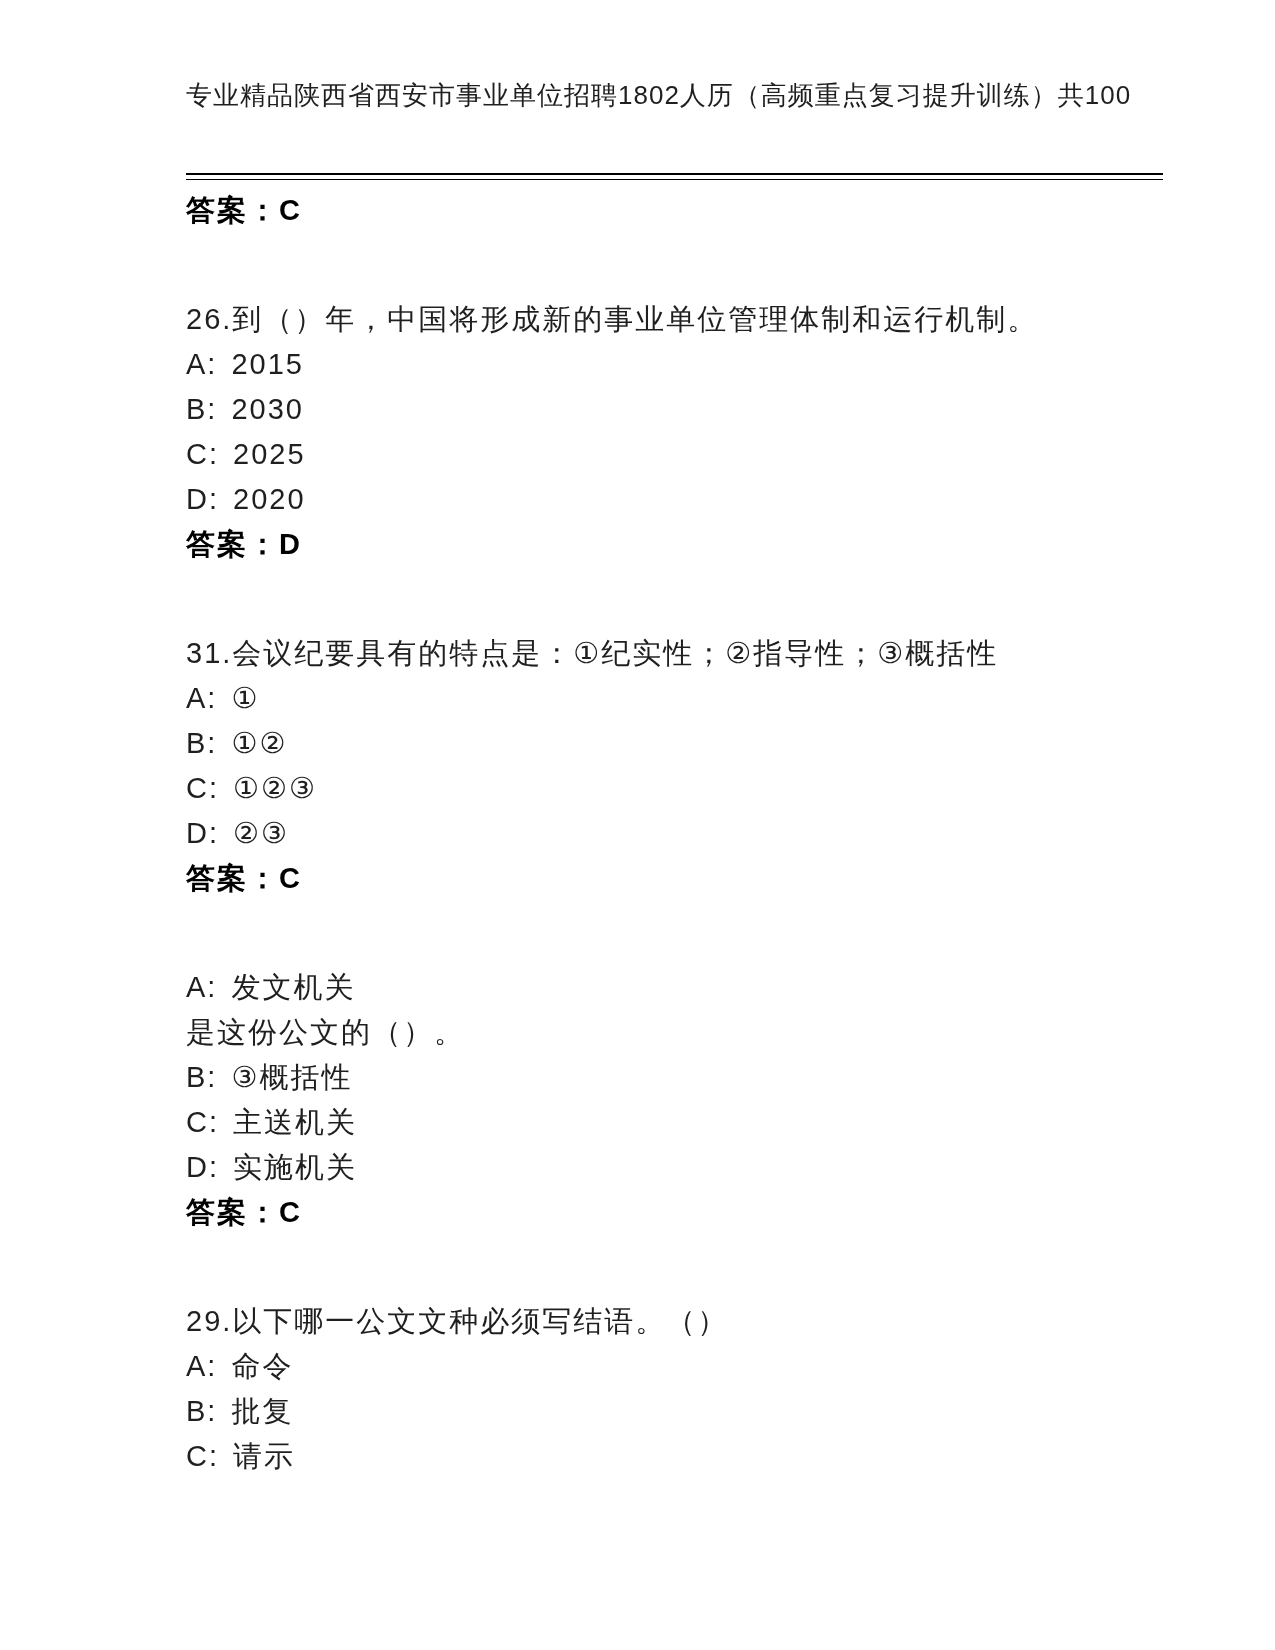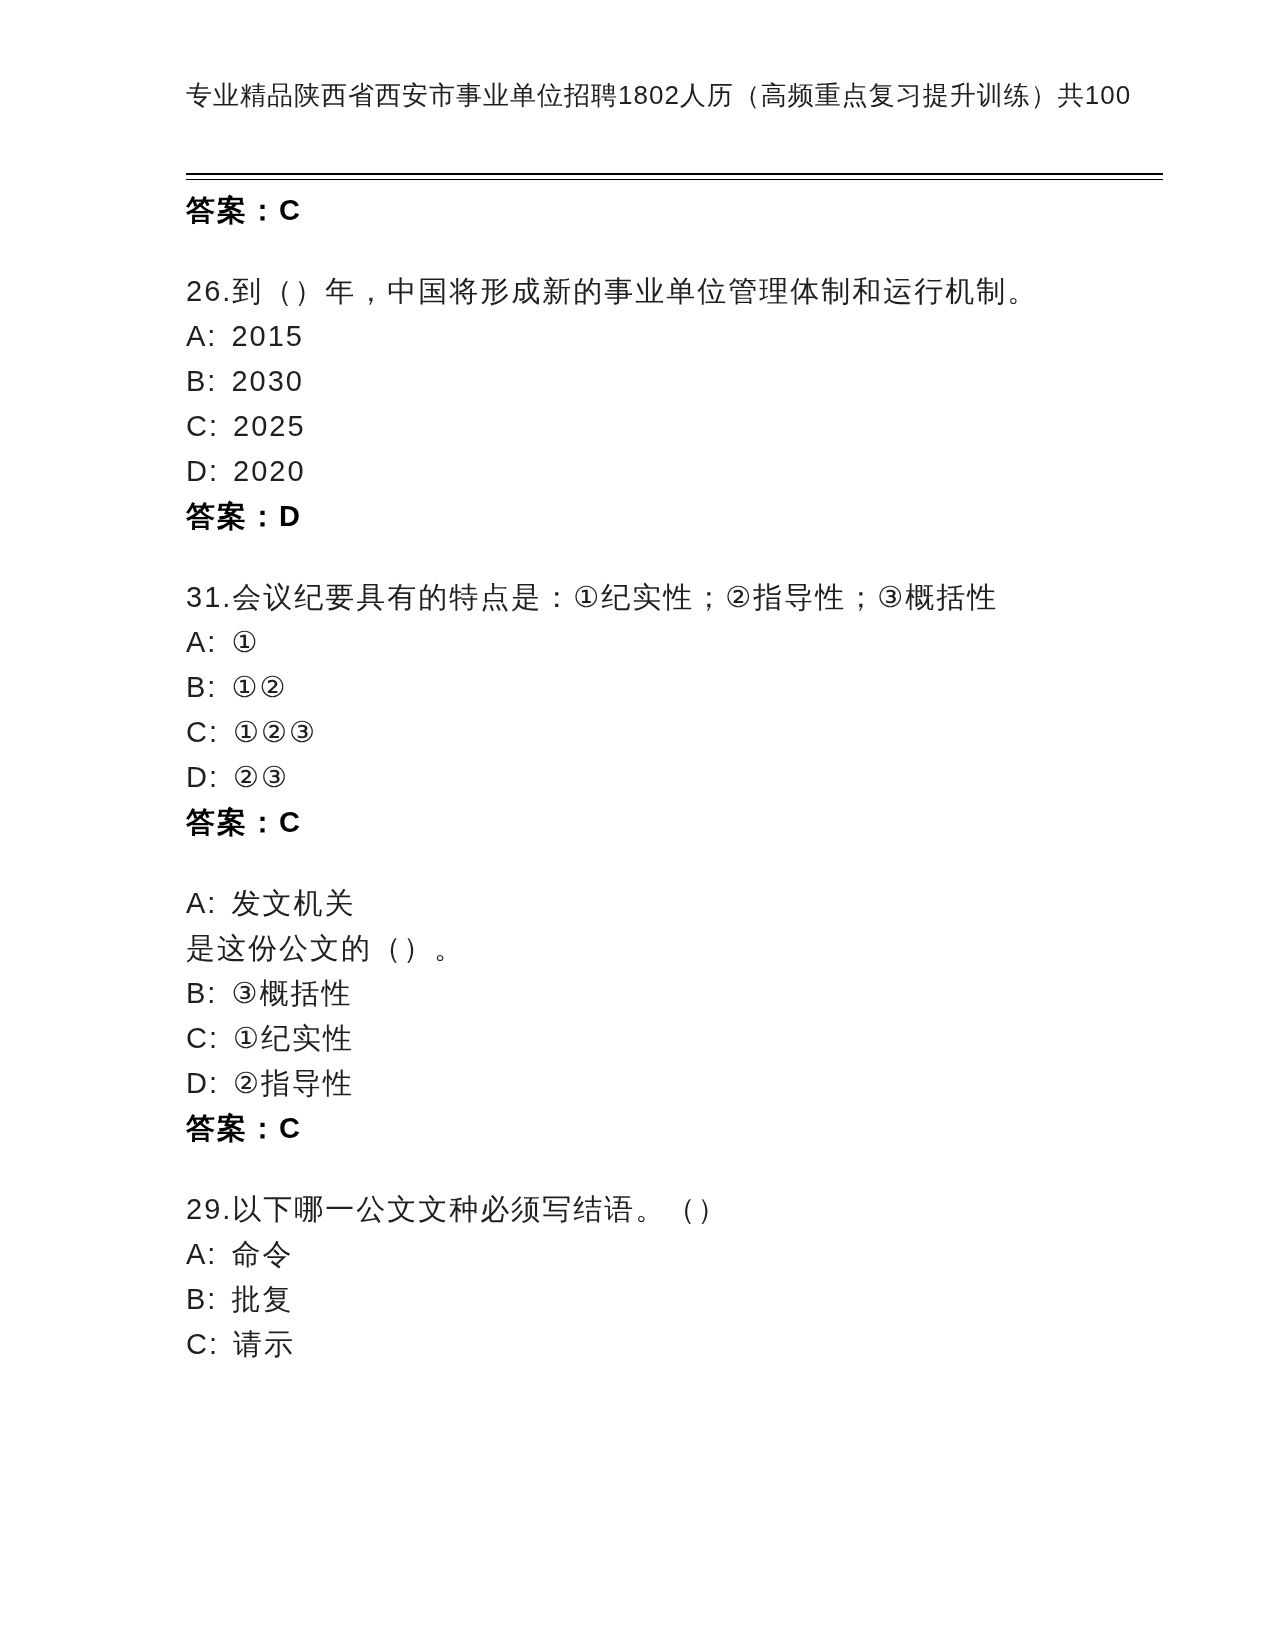--- a/index.html
+++ b/index.html
@@ -41,21 +41,21 @@
     left: 186px;
     width: 1000px;
   }
   .row {
     height: 45px;
     line-height: 45px;
     font-size: 29px;
     letter-spacing: 2px;
     white-space: nowrap;
   }
-  .question-block { margin-top: 36px; }
+  .question-block { margin-top: 64px; }
   .answer-row { font-weight: 700; color: #000; }
   .answer-row .answer-value { letter-spacing: 0; }
   .opt-label { margin-right: 14px; }
   .q-number { margin-right: 0; }
 </style>
 </head>
 <body>
 
 <div class="page">
 
@@ -84,22 +84,22 @@
       <div class="row"><span class="opt-label">B:</span><span>①②</span></div>
       <div class="row"><span class="opt-label">C:</span><span>①②③</span></div>
       <div class="row"><span class="opt-label">D:</span><span>②③</span></div>
       <div class="row answer-row"><span>答案：</span><span class="answer-value">C</span></div>
     </div>
 
     <div class="question-block">
       <div class="row"><span class="opt-label">A:</span><span>发文机关</span></div>
       <div class="row"><span>是这份公文的（）。</span></div>
       <div class="row"><span class="opt-label">B:</span><span>③概括性</span></div>
-      <div class="row"><span class="opt-label">C:</span><span>①纪实性</span></div>
-      <div class="row"><span class="opt-label">D:</span><span>②指导性</span></div>
+      <div class="row"><span class="opt-label">C:</span><span>主送机关</span></div>
+      <div class="row"><span class="opt-label">D:</span><span>实施机关</span></div>
       <div class="row answer-row"><span>答案：</span><span class="answer-value">C</span></div>
     </div>
 
     <div class="question-block">
       <div class="row"><span class="q-number">29.</span><span>以下哪一公文文种必须写结语。（）</span></div>
       <div class="row"><span class="opt-label">A:</span><span>命令</span></div>
       <div class="row"><span class="opt-label">B:</span><span>批复</span></div>
       <div class="row"><span class="opt-label">C:</span><span>请示</span></div>
     </div>
 

